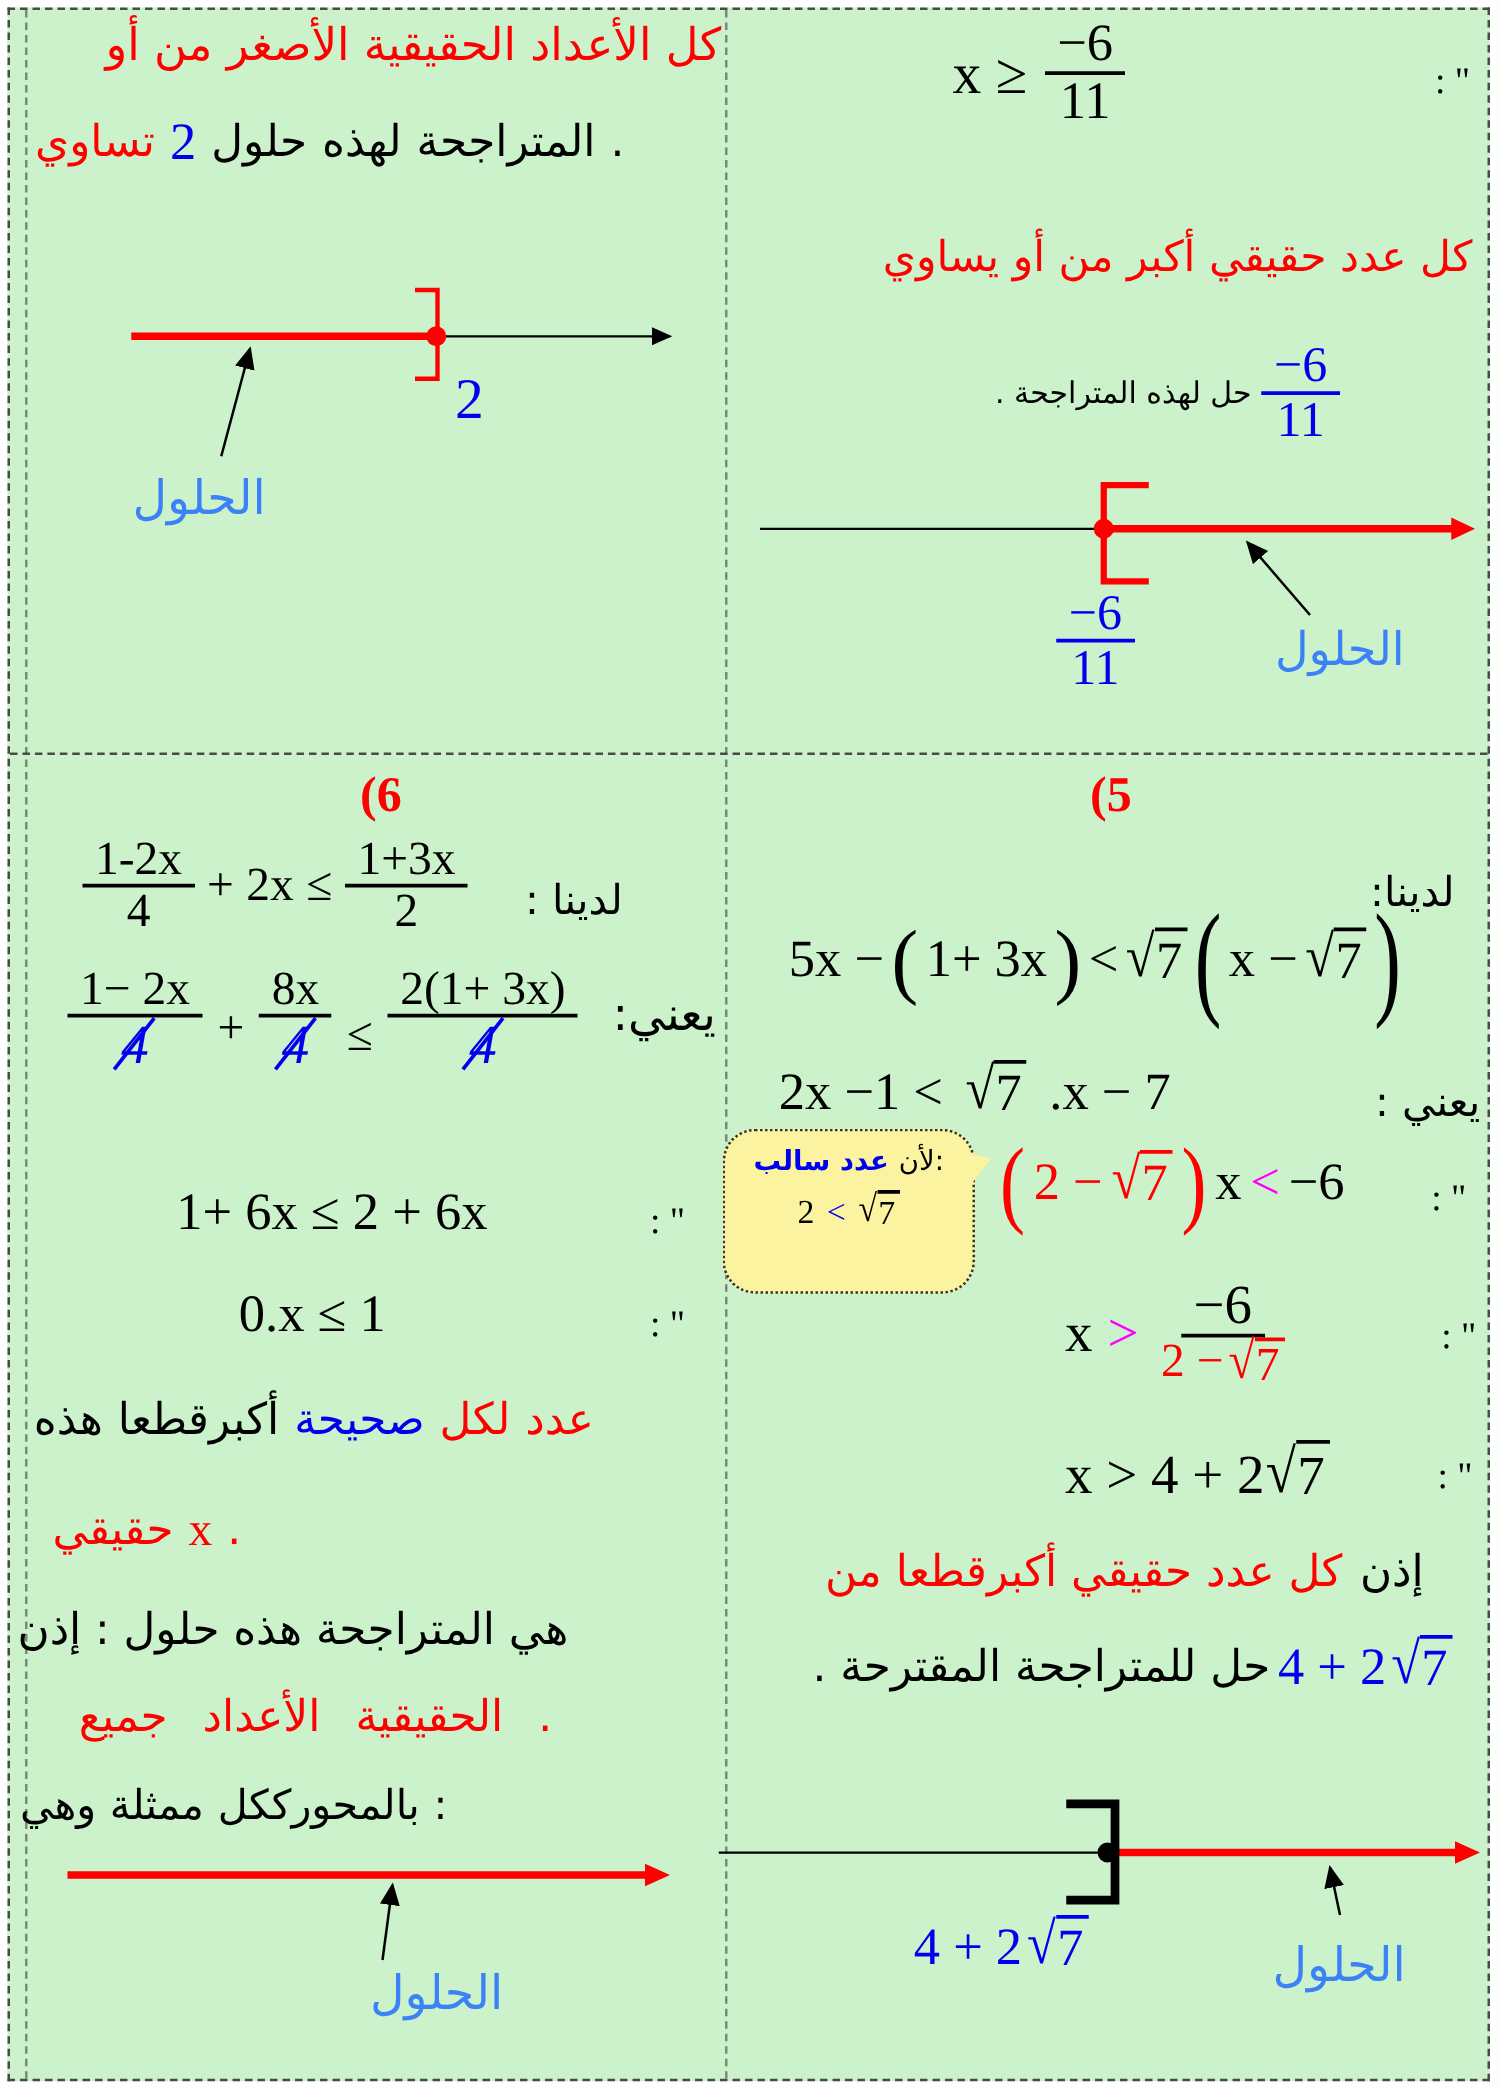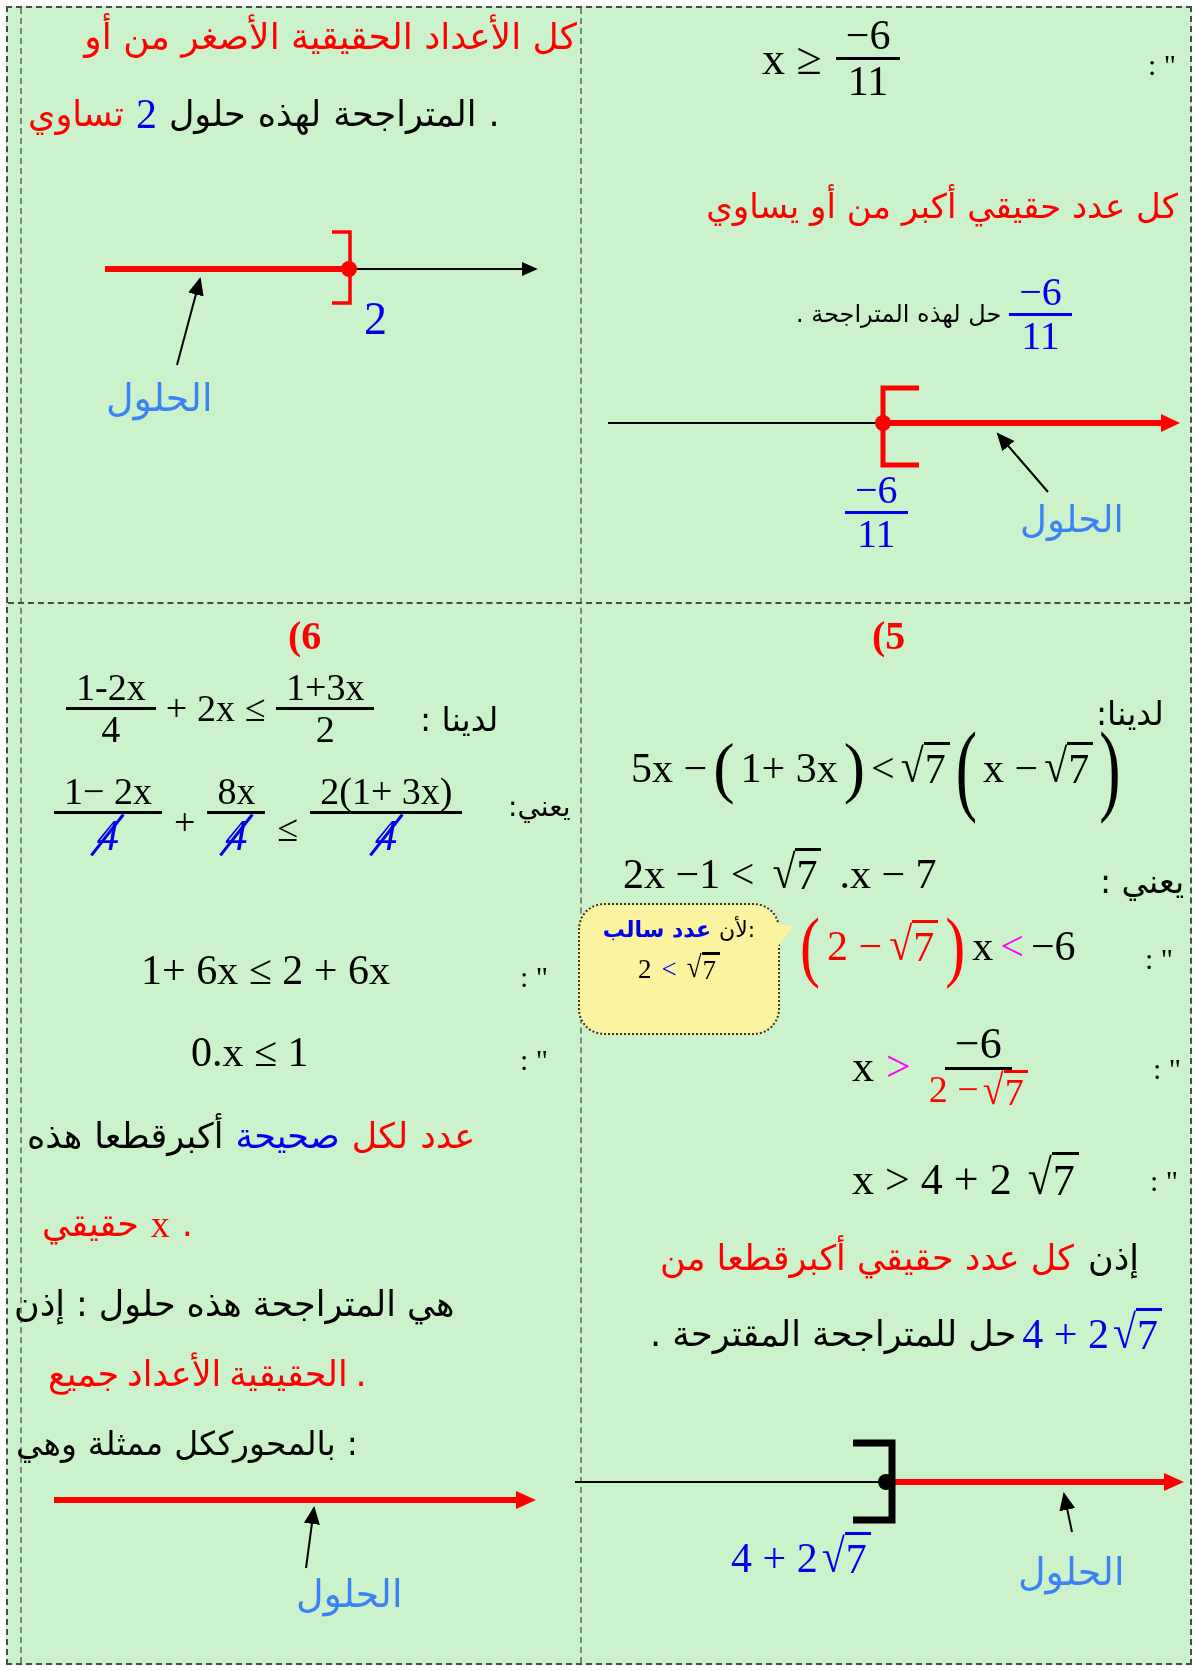--- a/index.html
+++ b/index.html
@@ -124,21 +124,21 @@
       </span>
       <span>+</span>
       <span>2x</span>
       <span>≤</span>
       <span class="frac">
         <span class="num">1+3x</span>
         <span class="den">2</span>
       </span>
     </div>
 
-    <div class="abs ar rtl" style="left:508px;top:790px;font-size:28px">يعني:</div>
+    <div class="abs ar rtl" style="left:490px;top:790px;font-size:37px">يعني:</div>
     <div class="row math" style="left:54px;top:772px;gap:12px;font-size:38px;align-items:flex-start">
       <span class="frac">
         <span class="num">1− 2x</span>
         <span class="den c4" style="font-size:44px">4</span>
       </span>
       <span style="margin-top:28px">+</span>
       <span class="frac">
         <span class="num">8x</span>
         <span class="den c4" style="font-size:44px">4</span>
       </span>
@@ -171,21 +171,21 @@
 
     <div class="row" style="left:14px;top:1284px;gap:11px;font-size:35px">
       <span class="ar">إذن</span>
       <span class="ar">:</span>
       <span class="ar">حلول</span>
       <span class="ar">هذه</span>
       <span class="ar">المتراجحة</span>
       <span class="ar">هي</span>
     </div>
 
-    <div class="row" style="left:48px;top:1354px;gap:8px;font-size:35px">
+    <div class="row" style="left:63px;top:1354px;gap:28px;font-size:35px">
       <span class="ar red">جميع</span>
       <span class="ar red">الأعداد</span>
       <span class="ar red">الحقيقية</span>
       <span class="ar red">.</span>
     </div>
 
     <div class="row" style="left:16px;top:1424px;gap:11px;font-size:33px">
       <span class="ar">وهي</span>
       <span class="ar">ممثلة</span>
       <span class="ar">بالمحورككل</span>
@@ -277,21 +277,21 @@
           <span>2 −</span>
           <span class="rad">
               <span class="rs">√</span>
               <span class="rv">7</span>
             </span>
         </span>
       </span>
     </div>
     <div class="abs ditto" style="left:1153px;top:1052px">: "</div>
 
-    <div class="row math" style="left:852px;top:1152px;gap:16px;font-size:44px">
+    <div class="row math" style="left:852px;top:1152px;gap:1px;font-size:44px">
       <span>x &gt; 4 + 2</span>
       <span class="rad">
           <span class="rs">√</span>
           <span class="rv">7</span>
         </span>
     </div>
     <div class="abs ditto" style="left:1150px;top:1164px">: "</div>
 
     <div class="row" style="left:660px;top:1238px;gap:14px;font-size:35px">
       <span class="ar red">كل عدد حقيقي أكبرقطعا من</span>

